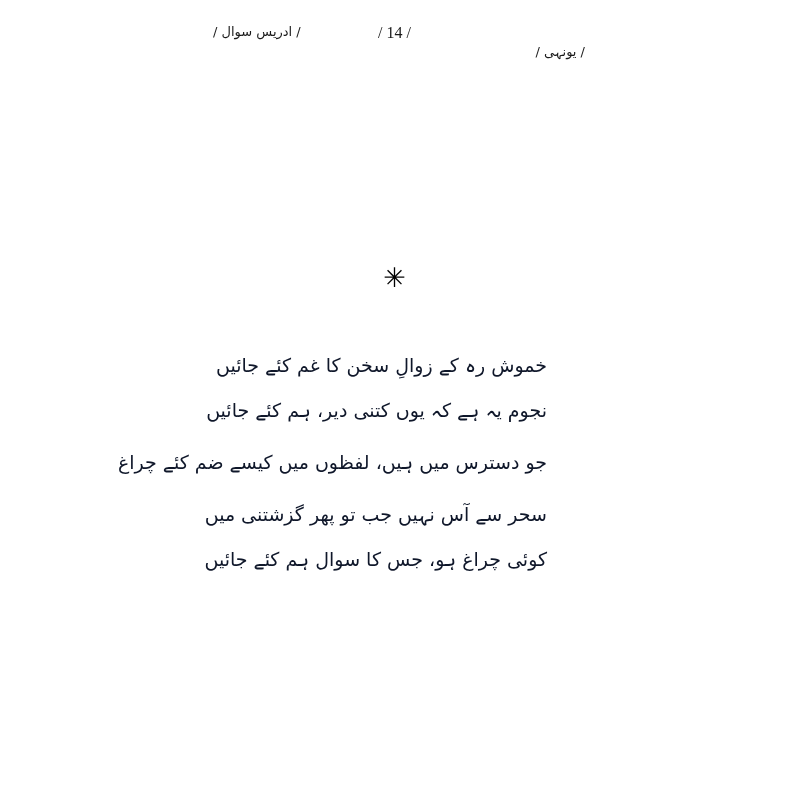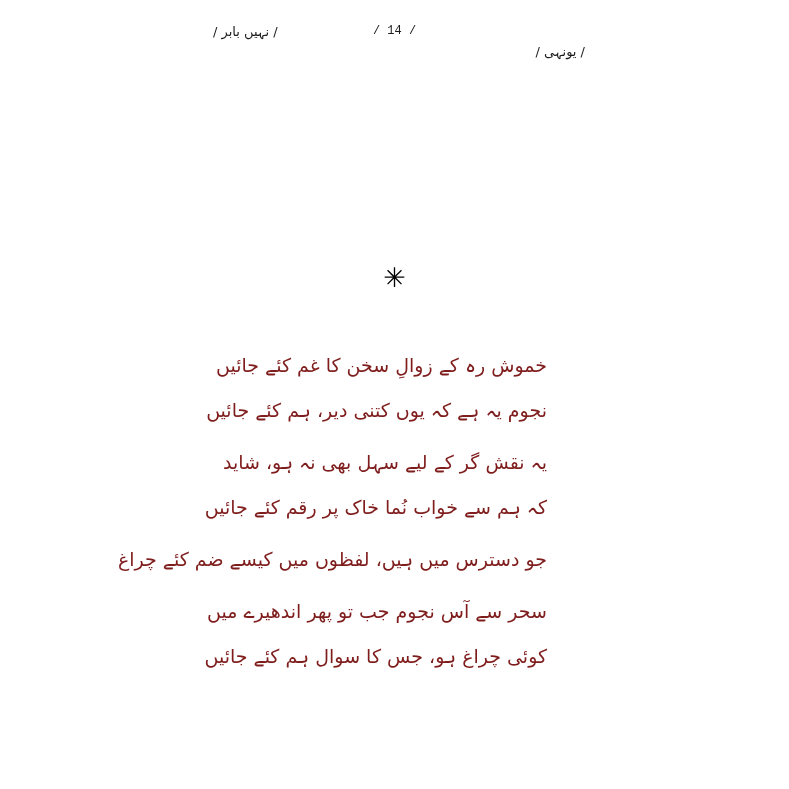--- a/index.html
+++ b/index.html
@@ -29,22 +29,22 @@
     white-space: nowrap;
     color: #1a1a1a;
   }
   .hdr-author {
     left: 213px;
   }
   .hdr-page {
     left: 50%;
     transform: translateX(-50%);
     direction: ltr;
-    font-family: Liberation Mono, monospace;
-    font-size: 12px;
+    font-family: Liberation Serif, serif;
+    font-size: 16px;
   }
   .hdr-title {
     right: 204px;
     margin-top: 20px;
   }
   .star {
     position: absolute;
     top: 264px;
     left: 0;
     width: 100%;
@@ -60,52 +60,48 @@
     direction: rtl;
     text-align: right;
   }
   .couplet {
     margin-bottom: 7px;
   }
   .verse-line {
     font-size: 19px;
     line-height: 45px;
     white-space: nowrap;
-    color: #7f1d1d;
+    color: #0f172a;
     margin-left: 17px;
   }
 </style>
 </head>
 <body>
 
 <div class="page">
 
-  <div class="hdr-item hdr-author">/ نہیں بابر /</div>
+  <div class="hdr-item hdr-author">/ ادریس سوال /</div>
 
   <div class="hdr-item hdr-page">/ 14 /</div>
 
   <div class="hdr-item hdr-title">/ یونہی /</div>
 
   <div class="star">✳</div>
 
   <div class="poem">
 
     <div class="couplet">
       <div class="verse-line">خموش رہ کے زوالِ سخن کا غم کئے جائیں</div>
       <div class="verse-line">نجوم یہ ہے کہ یوں کتنی دیر، ہم کئے جائیں</div>
     </div>
 
-    <div class="couplet">
-      <div class="verse-line">یہ نقش گر کے لیے سہل بھی نہ ہو، شاید</div>
-      <div class="verse-line">کہ ہم سے خواب نُما خاک پر رقم کئے جائیں</div>
-    </div>
 
     <div class="couplet">
       <div class="verse-line">جو دسترس میں ہیں، لفظوں میں کیسے ضم کئے چراغ</div>
     </div>
 
     <div class="couplet">
-      <div class="verse-line">سحر سے آس نجوم جب تو پھر اندھیرے میں</div>
+      <div class="verse-line">سحر سے آس نہیں جب تو پھر گزشتنی میں</div>
       <div class="verse-line">کوئی چراغ ہو، جس کا سوال ہم کئے جائیں</div>
     </div>
 
   </div>
 </div>
 
 </body></html>

